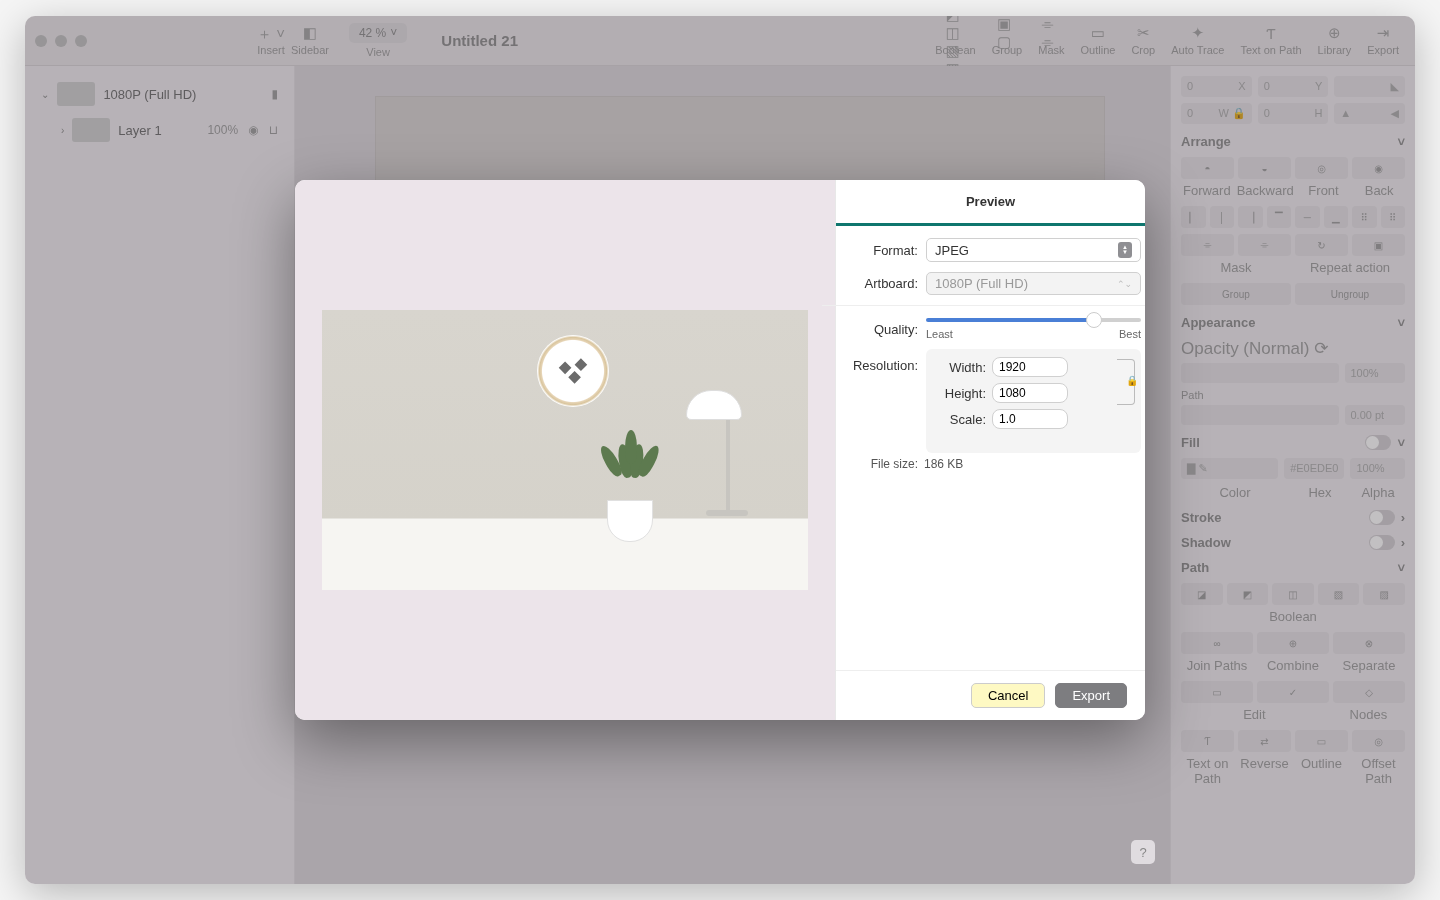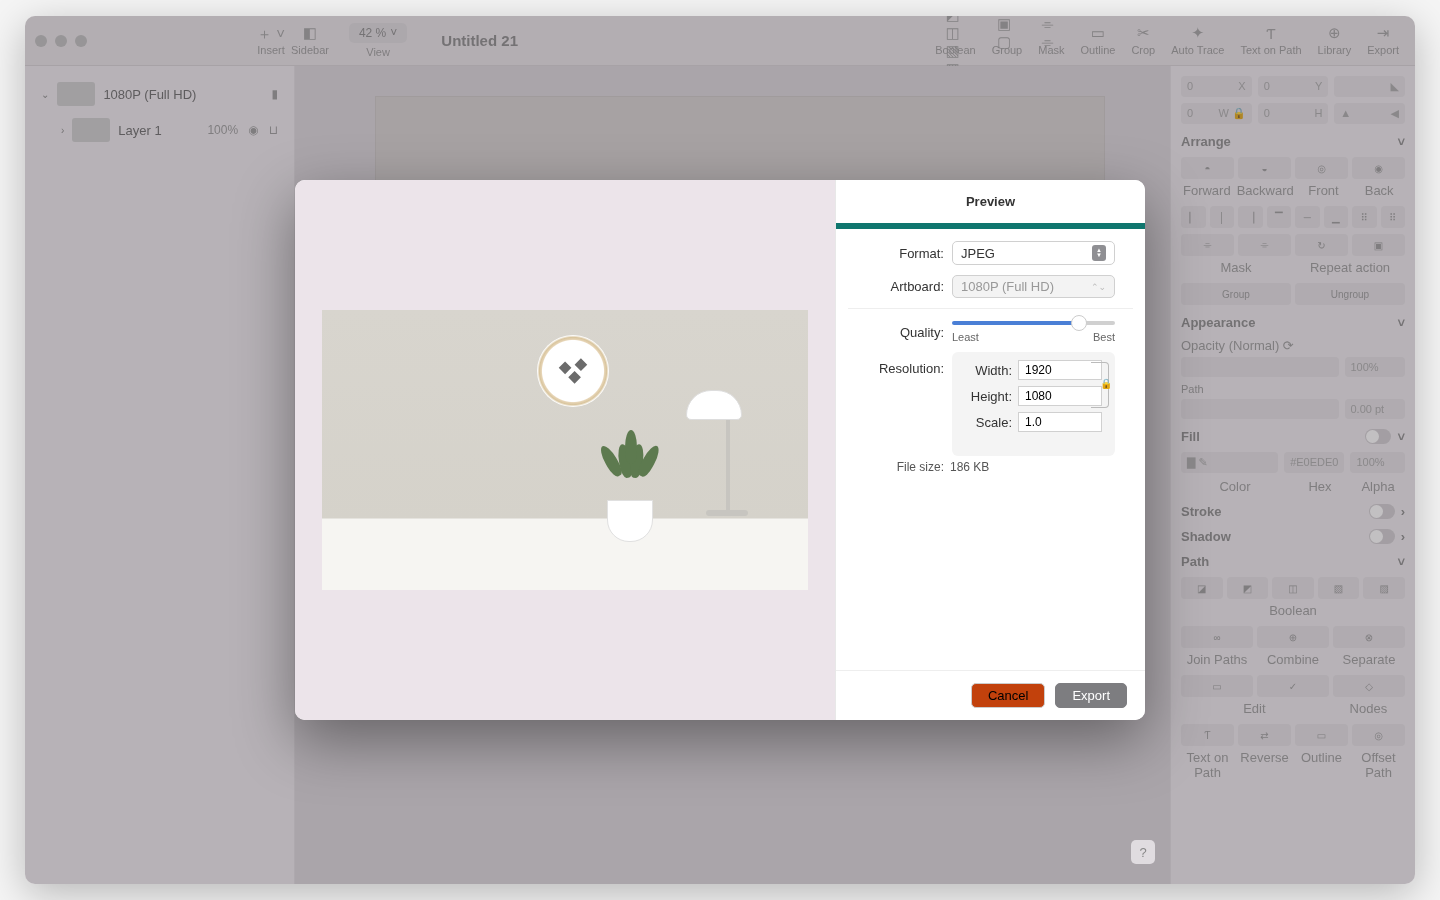--- a/index.html
+++ b/index.html
@@ -59,44 +59,44 @@
 .lamp-head { width: 56px; height: 30px; background:#fff; border-radius: 30px 30px 6px 6px; border:1px solid #ddd;}
 .lamp-neck { width: 4px; height: 90px; background:#c7c5c0; margin-left: 40px;}
 .lamp-base { width: 42px; height: 6px; background:#c7c5c0; border-radius:3px; margin-left:20px;}
 .plant { position:absolute; left: 285px; bottom: 48px;}
 .pot { width: 46px; height: 42px; background:#fff; border-radius: 0 0 22px 22px; border:1px solid #e0e0e0;}
 .leaves { position:absolute; bottom:38px; left:-12px; width:70px; height:60px;}
 .leaf { position:absolute; width:12px; height:34px; background:#5d7a4f; border-radius: 50% 50% 40% 40%;}
 .desk { position:absolute; bottom:0; left:0; right:0; height: 72px; background:#f6f5f2; border-top: 1px solid #e5e3de;}
 
 .modal-side { width: 310px; background:#fff; border-left: 1px solid #e8e8e8; display:flex; flex-direction:column;}
-.modal-title { padding: 14px 0; text-align:center; font-size: 13px; font-weight:600; color:#333; border-bottom: 6px solid #0f766e;}
-.form { padding: 12px 30px; font-size: 13px; color:#333;}
+.modal-title { padding: 14px 0; text-align:center; font-size: 13px; font-weight:600; color:#333; border-bottom: 3px solid #0f766e;}
+.form { padding: 12px 4px; font-size: 13px; color:#333;}
 .form-row { display:flex; align-items:center; gap: 8px; margin-bottom: 10px;}
 .form-row label { width: 78px; text-align:right; color:#333;}
 .select { flex:1; border: 1px solid #d0d0d0; border-radius:5px; padding: 3px 8px; background:#fff; display:flex; justify-content:space-between; align-items:center; font-size:13px;}
 .select.dis { background:#f3f3f3; color:#999;}
 .sel-arrows { width: 14px; height: 16px; background:#8f8f93; border-radius:3px; display:flex; flex-direction:column; align-items:center; justify-content:center; color:#fff; font-size:6px; line-height:5px; padding:2px 0;}
 .divider { height:1px; background:#eee; margin: 4px -18px 12px;}
 .slider-wrap { flex:1; }
 .slider-track { height:4px; background: linear-gradient(to right,#4a7fd6 0%,#4a7fd6 78%,#d0d0d0 78%,#d0d0d0 100%); border-radius:2px; position:relative;}
 .slider-thumb { position:absolute; left:78%; top:-6px; width:16px; height:16px; background:#fff; border:1px solid #ccc; border-radius:50%; transform:translateX(-50%);}
 .slider-labels { display:flex; justify-content:space-between; font-size:11px; color:#666; margin-top:6px;}
 .res-box { background:#f4f4f4; border-radius:6px; padding:8px 8px; margin-left: 86px; position:relative;}
 .res-row { display:flex; align-items:center; gap:6px; margin-bottom:6px;}
 .res-row label { width:52px; text-align:right; font-size:13px;}
-.res-input { width: 84px; border:1px solid #d0d0d0; border-radius:0; padding:2px 6px; font-size:12px; background:#fff;}
+.res-input { width: 76px; border:1px solid #d0d0d0; border-radius:8px; padding:2px 6px; font-size:12px; background:#fff;}
 .lock-bracket { position:absolute; right:6px; top:10px; height: 46px; width: 18px; border: 1px solid #bbb; border-left:none; border-radius: 0 4px 4px 0;}
 .lock-ico { position:absolute; right:2px; top: 26px; font-size:10px; color:#888;}
 .chk-row { display:flex; align-items:center; gap:6px; margin-bottom:8px; margin-left: 8px;}
 .chk { width:14px; height:14px; border:1px solid #bbb; border-radius:3px;}
 .filesize-row { display:flex; gap:6px; font-size:12px; color:#555; margin-top: 4px;}
 .filesize-row label {width:78px; text-align:right;}
 .modal-footer { margin-top:auto; border-top:1px solid #eee; padding: 12px 18px; display:flex; justify-content:flex-end; gap:10px;}
-.btn { padding: 4px 16px; border-radius:5px; font-size:13px; border:1px solid #ccc; background:#c2410c;}
+.btn { padding: 4px 16px; border-radius:5px; font-size:13px; border:1px solid #ccc; background:#fef9c3;}
 .btn.primary { background:#7d7d80; color:#fff; border-color:#7d7d80;}
 
 
 .help { position:absolute; bottom: 20px; right: 260px; width:24px; height:24px; border-radius:5px; background:#e0dce0; display:flex; align-items:center; justify-content:center; color:#888; font-size:13px;}
 </style>
 </head>
 <body>
 
 <div class="window">
 
@@ -264,21 +264,21 @@
           <div class="insp-btn">Group</div>
           <div class="insp-btn">Ungroup</div>
         </div>
       </div>
 
       <div class="insp-section">
         <div class="insp-head">
             <span>Appearance</span>
             <span>˅</span>
           </div>
-        <div style="font-size:13px; margin-bottom:4px;"><span>Opacity (Normal)</span> ⟳</div>
+        <div style="font-size:17px; margin-bottom:4px;"><span>Opacity (Normal)</span> ⟳</div>
         <div class="insp-row">
             <div class="insp-field" style="flex:3"></div>
             <div class="insp-field">100%</div>
           </div>
         <div style="font-size:11px; margin:6px 0 4px;">Path</div>
         <div class="insp-row">
             <div class="insp-field" style="flex:3"></div>
             <div class="insp-field">0.00 pt</div>
           </div>
       </div>

